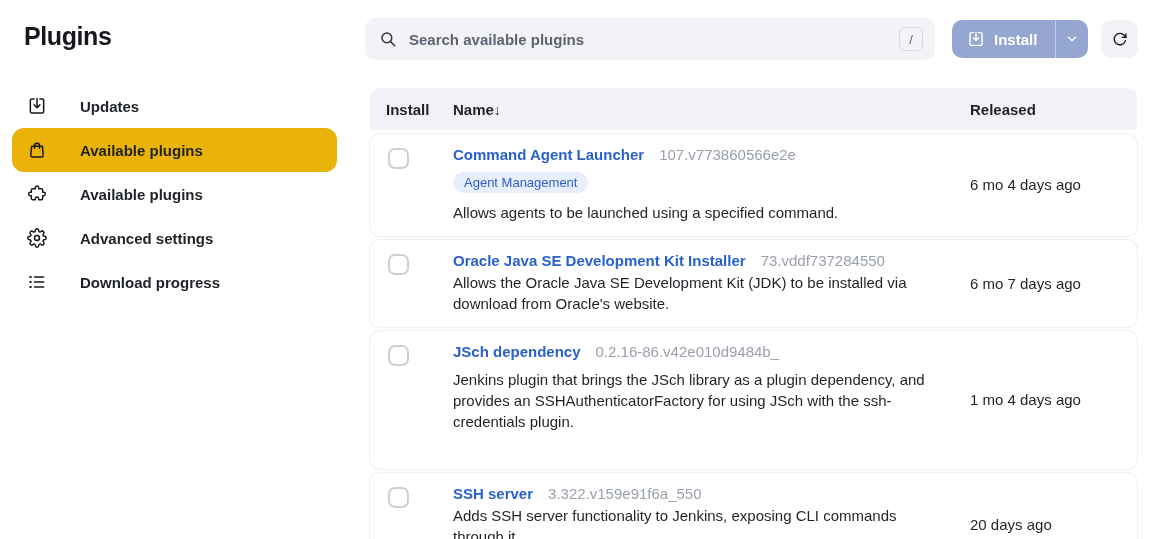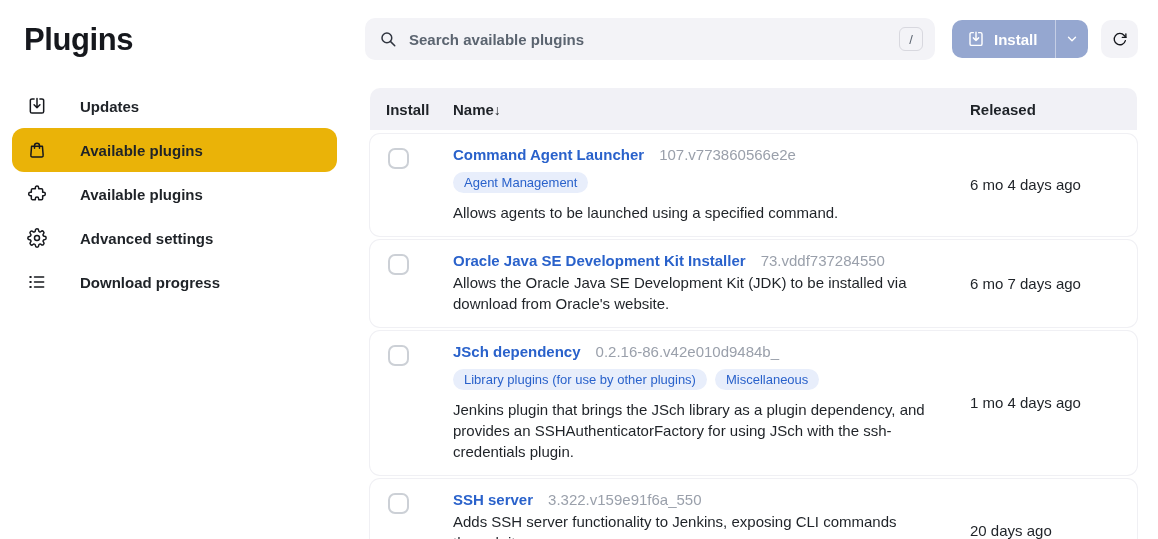--- a/index.html
+++ b/index.html
@@ -1,20 +1,20 @@
 <!DOCTYPE html>
 <html><head>
 <meta charset="utf-8">
 <style>
   * { margin:0; padding:0; box-sizing:border-box; }
   html,body { width:1158px; height:539px; overflow:hidden; background:#fff;
     font-family:"Liberation Sans","DejaVu Sans",sans-serif; color:#1f2328; }
 
   
-  .page-title { position:absolute; left:24px; top:22px; font-size:31px; font-weight:700;
+  .page-title { position:absolute; left:24px; top:22px; font-size:25px; font-weight:700;
     letter-spacing:-0.4px; color:#16181d;text-align:center; }
   .sidebar { position:absolute; left:12px; top:84px; width:325px; }
   .side-item { display:flex; align-items:center; gap:33px; height:44px; padding:0 15px;
     border-radius:12px; font-size:15px; font-weight:600; color:#1f2328; cursor:pointer; }
   .side-item.selected { background:#eab308; }
   .side-icon { width:20px; height:20px; flex:0 0 20px; display:flex; align-items:center; }
   .side-icon svg { width:20px; height:20px; stroke:#16181d; fill:none; stroke-width:1.8;
     stroke-linecap:round; stroke-linejoin:round; }
 
   
@@ -197,24 +197,20 @@
 
   <div class="plugin-row row-3">
     <div class="cell-check">
         <div class="checkbox"></div>
       </div>
     <div class="cell-name">
       <div class="name-line">
         <a class="plugin-link">JSch dependency</a>
         <span class="plugin-version">0.2.16-86.v42e010d9484b_</span>
       </div>
-      <div class="tag-row">
-        <span class="tag-pill">Library plugins (for use by other plugins)</span>
-        <span class="tag-pill">Miscellaneous</span>
-      </div>
       <div class="plugin-desc">Jenkins plugin that brings the JSch library as a plugin dependency, and provides an SSHAuthenticatorFactory for using JSch with the ssh-credentials plugin.</div>
     </div>
     <div class="cell-released">1 mo 4 days ago</div>
   </div>
 
   <div class="plugin-row row-4">
     <div class="cell-check">
         <div class="checkbox"></div>
       </div>
     <div class="cell-name">

